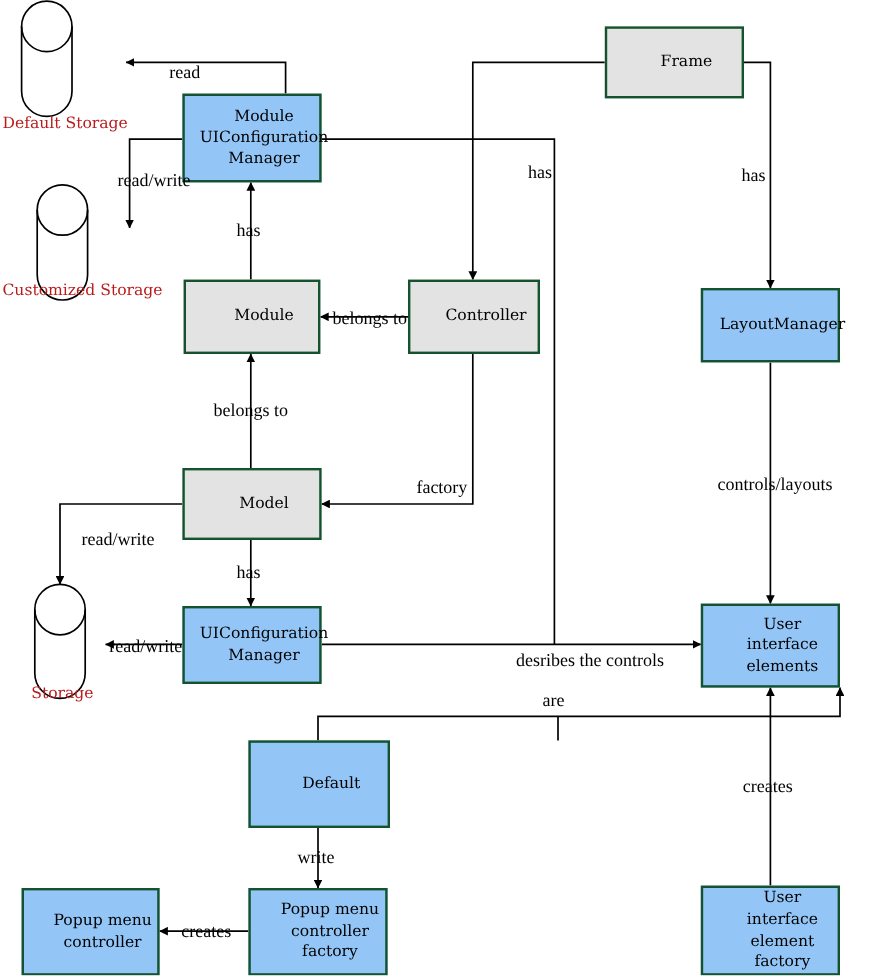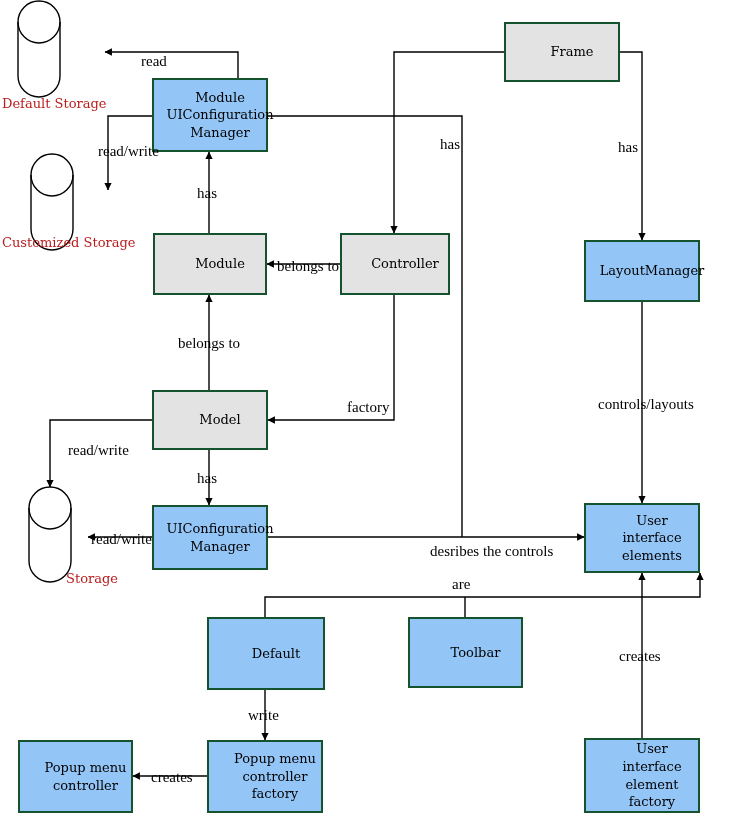--- a/index.html
+++ b/index.html
@@ -123,21 +123,21 @@
 
       <g stroke-width="1.4">
         <path d="M 29 508 L 29 561 A 21 21 0 0 0 71 561 L 71 508 A 21 21 0 0 0 29 508 Z"></path>
         <path d="M 29 508 A 21 21 0 0 0 71 508"></path>
       </g>
     </g>
   </svg>
 
   <div class="store-caption" style="left:2px; top:96px;">Default Storage</div>
   <div class="store-caption" style="left:2px; top:235px;">Customized Storage</div>
-  <div class="store-caption" style="left:26px; top:571px;margin-left:40px;">Storage</div>
+  <div class="store-caption" style="left:26px; top:571px;">Storage</div>
 
   <div class="node blue" style="left:152px; top:78px; width:116px; height:74px;">
     <span class="node-label">Module<br>UIConfiguration<br>Manager</span>
   </div>
 
   <div class="node gray" style="left:153px; top:233px; width:114px; height:62px;">
     <span class="node-label">Module</span>
   </div>
 
   <div class="node gray" style="left:340px; top:233px; width:110px; height:62px;">
@@ -161,23 +161,20 @@
   </div>
 
   <div class="node blue" style="left:584px; top:503px; width:116px; height:70px;">
     <span class="node-label">User interface<br>elements</span>
   </div>
 
   <div class="node blue" style="left:207px; top:617px; width:118px; height:73px;">
     <span class="node-label">Default</span>
   </div>
 
-  <div class="node blue" style="left:408px; top:617px; width:115px; height:71px;">
-    <span class="node-label">Toolbar</span>
-  </div>
 
   <div class="node blue" style="left:18px; top:740px; width:115px; height:73px;">
     <span class="node-label">Popup menu<br>controller</span>
   </div>
 
   <div class="node blue" style="left:207px; top:740px; width:116px; height:73px;">
     <span class="node-label">Popup menu<br>controller factory</span>
   </div>
 
   <div class="node blue" style="left:584px; top:738px; width:116px; height:75px;">

